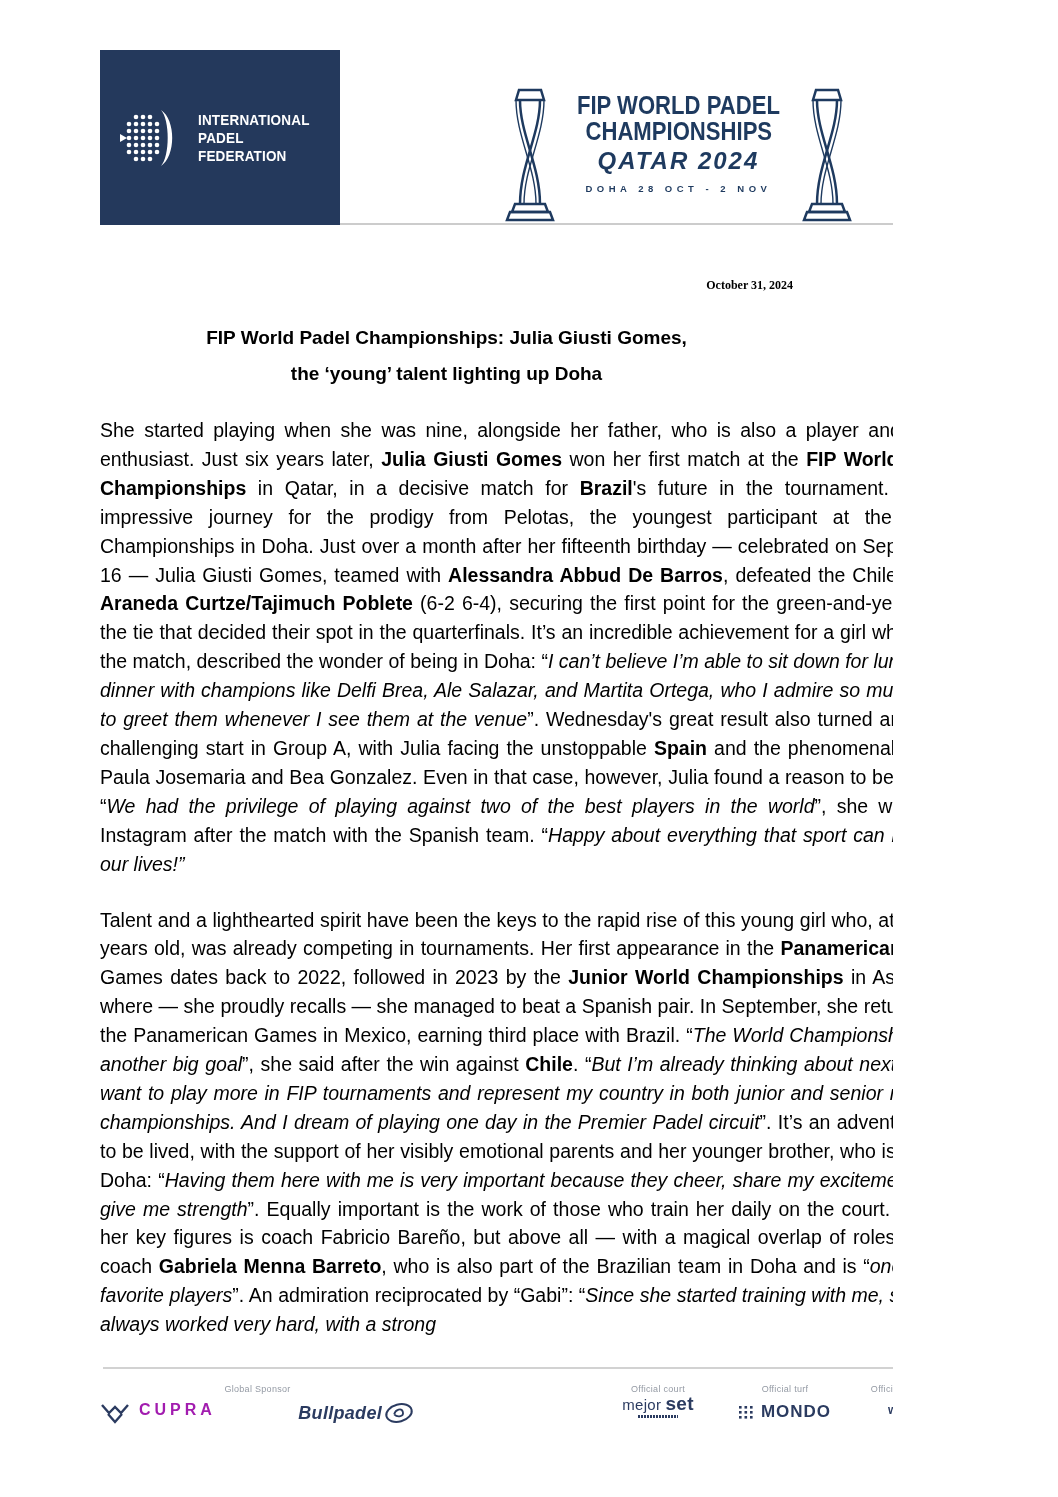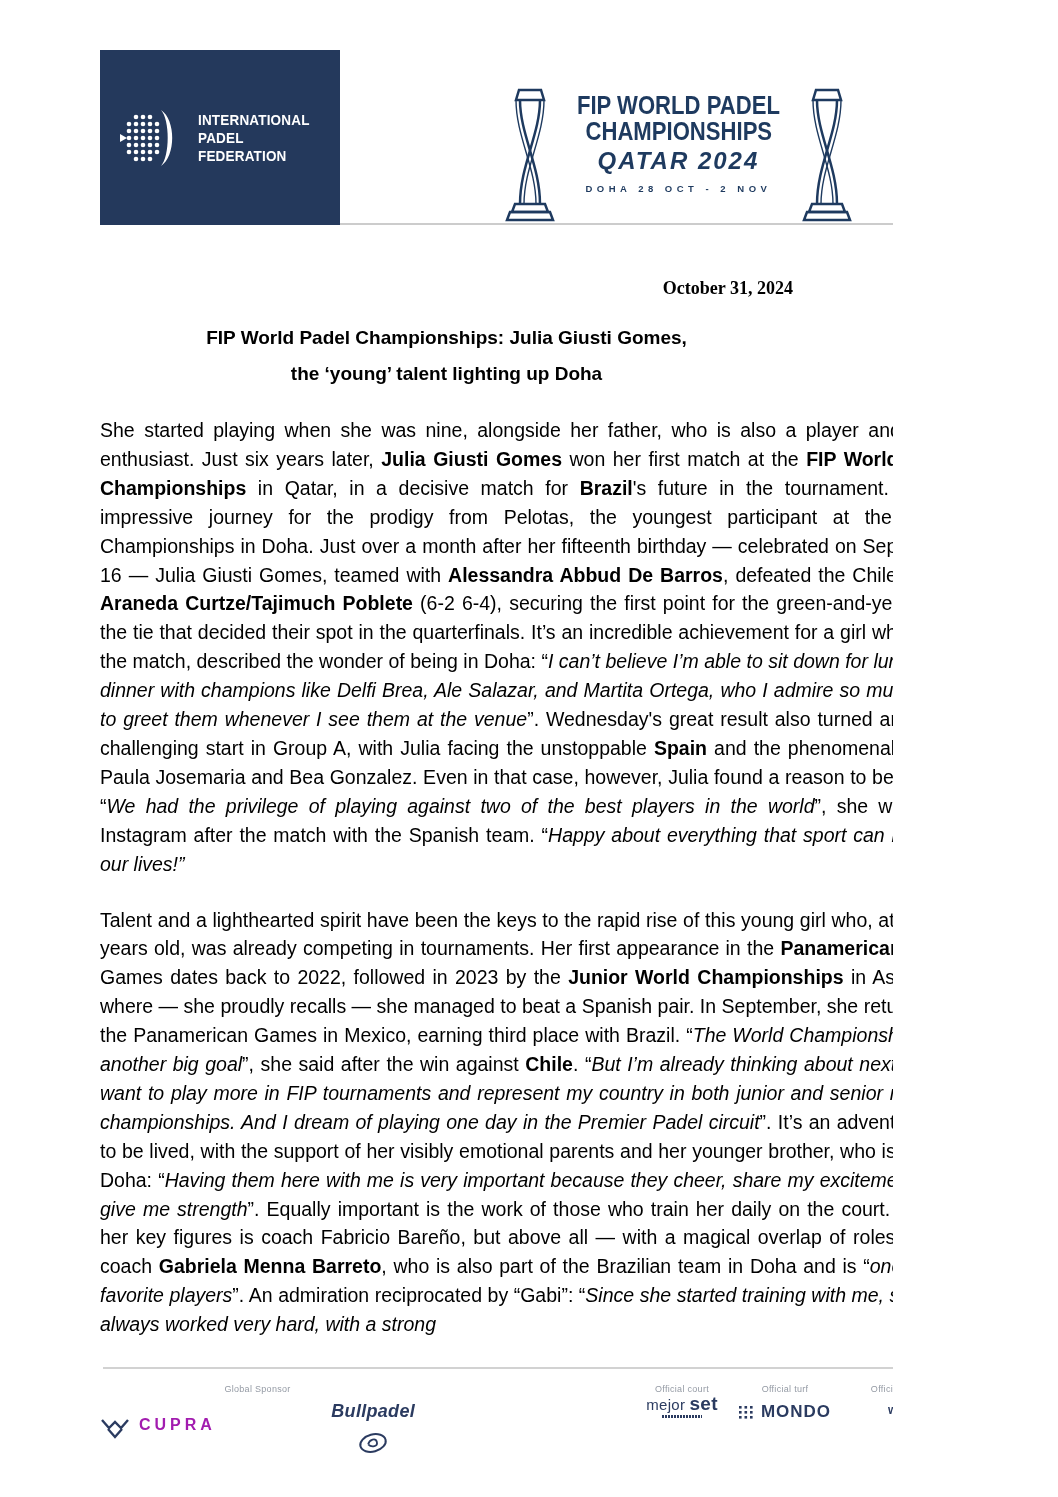--- a/index.html
+++ b/index.html
@@ -18,40 +18,40 @@
               padding-top:6px;flex:1;}
   .ev1{font-weight:700;font-size:26px;line-height:26px;white-space:nowrap;
        transform:scaleX(.85);transform-origin:center;}
   .ev2{font-weight:700;font-style:italic;font-size:24px;line-height:28px;letter-spacing:2px;
        margin-top:3px;white-space:nowrap;}
   .ev3{font-weight:700;font-size:9.5px;letter-spacing:4.5px;margin-top:8px;white-space:nowrap;}
   .trophy{flex:0 0 auto;}
 
   
   .date{position:absolute;top:278px;right:100px;font-family:"Liberation Serif",serif;
-        font-weight:700;font-size:18px;}
+        font-weight:700;font-size:12px;}
   .title{position:absolute;left:0;width:100%;top:320px;margin:0;text-align:center;
          font-size:19px;line-height:36px;font-weight:700;}
 
   
   .article{position:absolute;left:100px;top:416px;width:858px;font-size:19.5px;
            line-height:28.9px;text-align:justify;}
   .article p{margin:0 0 27px 0;}
   .b{font-weight:700;} .i{font-style:italic;}
 
   
   .footer-rule{position:absolute;left:103px;top:1367px;width:856px;height:2px;background:#d2d2d2;}
   .caption{font-size:9px;color:#949aa4;text-align:center;letter-spacing:.3px;}
   .sponsor-global{position:absolute;left:100px;top:1384px;width:315px;}
   .sponsor-global .logos{display:flex;align-items:center;justify-content:space-between;margin-top:7px;}
   .cupra{display:flex;gap:9px;color:#a21caf;}
   .cupra-text{font-weight:700;font-size:16px;letter-spacing:4px;}
-  .bullpadel{display:flex;align-items:center;gap:9px;color:#2b3b60;flex-direction:column;}
+  .bullpadel{display:flex;align-items:center;gap:1px;color:#2b3b60;}
   .bullpadel-text{font-weight:700;font-style:italic;font-size:18px;letter-spacing:.3px;}
-  .sponsor-mejorset{position:absolute;left:622px;top:1384px;width:120px;text-align:center;}
+  .sponsor-mejorset{position:absolute;left:598px;top:1384px;width:120px;text-align:center;}
   .mejorset-logo{color:#2b3b60;font-size:15px;line-height:20px;}
   .mejorset-a{font-weight:400;letter-spacing:.3px;}
   .mejorset-b{font-weight:700;font-size:19px;letter-spacing:.3px;}
   .mejorset-sub{height:3px;width:40px;margin:0 auto;
       background:repeating-linear-gradient(90deg,#2b3b60 0 2px,rgba(0,0,0,0) 2px 3px);}
   .sponsor-mondo{position:absolute;left:726px;top:1384px;width:118px;text-align:center;}
   .mondo-logo{display:flex;align-items:center;justify-content:center;gap:8px;color:#2b3b60;
               margin-top:8px;font-weight:700;font-size:17px;letter-spacing:1px;}
   .sponsor-weebora{position:absolute;left:850px;top:1384px;width:135px;text-align:center;}
   .weebora-logo{color:#2b3b60;margin-top:9px;font-weight:700;font-size:12px;

